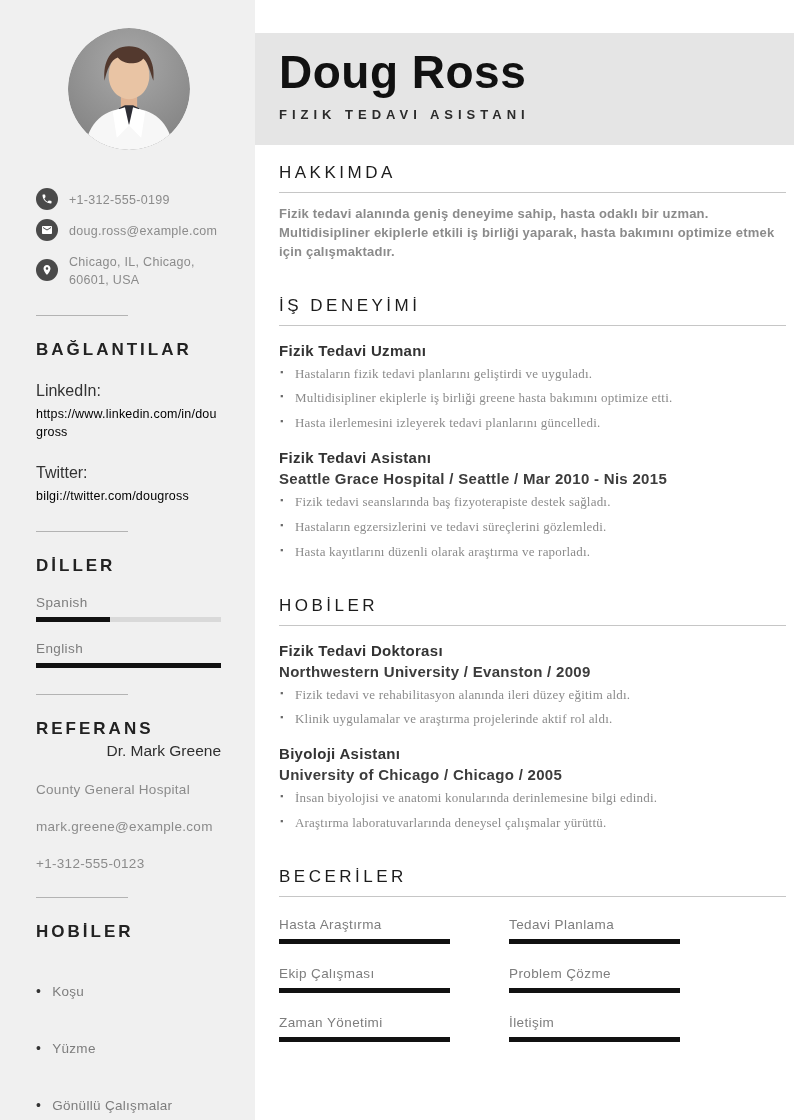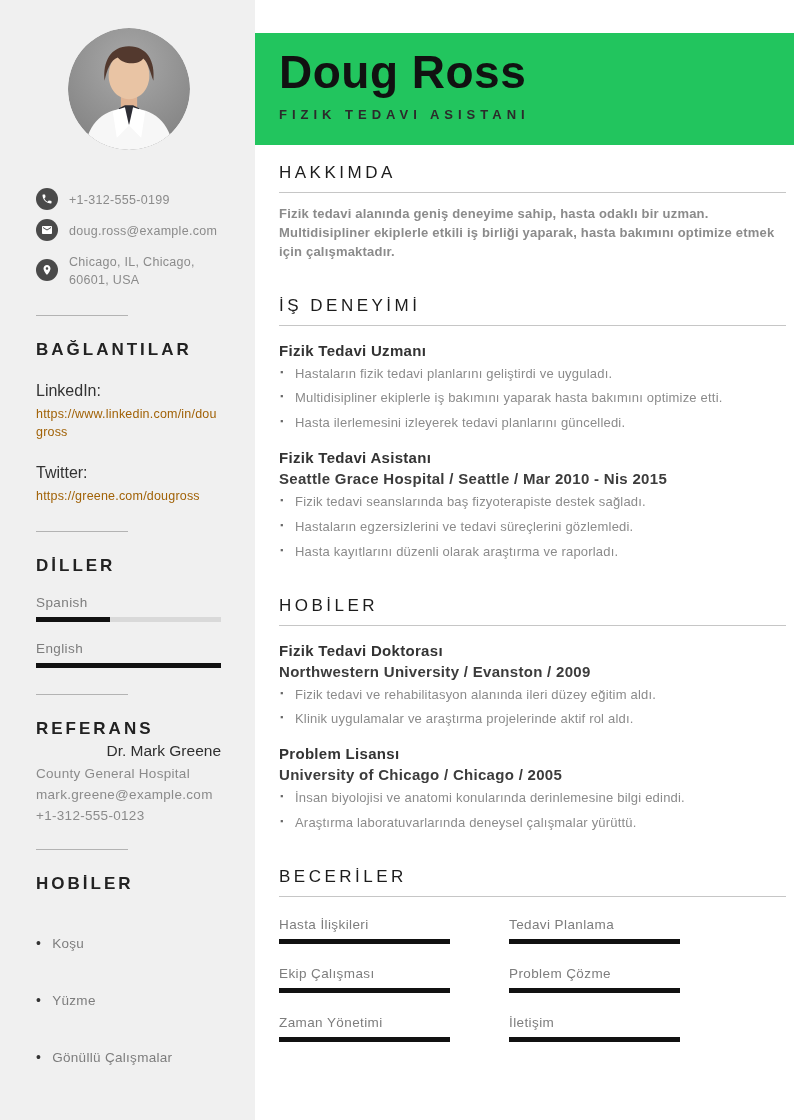--- a/index.html
+++ b/index.html
@@ -16,51 +16,51 @@
   .contact-row { display:flex; align-items:center; margin-bottom:9px; }
   .cicon { width:22px; height:22px; border-radius:50%; background:#4a4a4a; display:flex;
            align-items:center; justify-content:center; flex-shrink:0; margin-right:11px; }
   .cicon svg { width:12px; height:12px; fill:#ffffff; }
   .ctext { font-size:12.5px; color:#8b8b8b; line-height:1.45; padding-top:3px; letter-spacing:0.3px; }
 
   .sdivider { border:none; border-top:1px solid #b3b3b3; width:92px; margin:26px 0 24px 0; }
   .sheading { font-size:17px; font-weight:700; color:#222; letter-spacing:3px; }
 
   .link-label { font-size:16px; color:#333; margin-top:22px; }
-  .link-url { font-size:12.5px; color:#a16207; word-break:break-all; line-height:1.45;
+  .link-url { font-size:12.5px; color:#000000; word-break:break-all; line-height:1.45;
               margin-top:5px; letter-spacing:0.2px; width:186px; cursor:pointer; }
 
   .lang-item { margin-top:19px; }
   .lang-name, .skill-name { font-size:13.5px; color:#7d7d7d; letter-spacing:0.4px; }
   .bar-track { margin-top:7px; height:5px; background:#d9d9d9; width:100%; }
   .bar-fill { height:100%; background:#111; }
 
   .ref-name { font-size:15.5px; color:#2e2e2e; margin-top:3px;text-align:right; }
-  .ref-line { font-size:13.5px; color:#8b8b8b; margin-top:6px; letter-spacing:0.3px; }
+  .ref-line { font-size:13.5px; color:#8b8b8b; margin-top:22px; letter-spacing:0.3px; }
 
   .hobby { font-size:13.5px; color:#7d7d7d; margin-top:41px; display:flex; align-items:baseline; letter-spacing:0.3px; }
   .hobby::before { content:"•"; color:#333; margin-right:11px; font-size:14px; }
 
   
   .main { flex:1; background:#fff; }
-  .band { margin-top:33px; height:112px; background:#22c55e; padding:15px 0 0 24px; }
+  .band { margin-top:33px; height:112px; background:#e5e5e5; padding:15px 0 0 24px; }
   .name { font-size:46px; font-weight:700; color:#111; letter-spacing:0.5px; line-height:1.05; }
   .subtitle { margin-top:11px; font-size:13px; font-weight:700; letter-spacing:5px; color:#2b2b2b; }
 
   .section { margin-top:34px; padding:0 8px 0 24px; }
   .section.first { margin-top:18px; }
   .mheading { font-size:17px; font-weight:400; letter-spacing:3.5px; color:#1c1c1c; }
   .mdivider { border:none; border-top:1px solid #c6c6c6; margin-top:9px; }
 
   .about-text { margin-top:12px; font-size:13px; color:#8b8b8b; line-height:1.45; letter-spacing:0.2px; max-width:516px;font-weight:bold; }
 
   .entry { margin-top:16px; }
   .entry-title { font-size:15px; font-weight:700; color:#333; letter-spacing:0.3px; }
   .entry-meta { font-size:15px; font-weight:700; color:#3c3c3c; margin-top:4px; letter-spacing:0.3px; }
-  .bullets { margin-top:4px; }
+  .bullets { margin-top:4px;font-family:Liberation Serif, serif; }
   .bullet { font-size:13px; color:#8b8b8b; line-height:1.45; margin-top:6px;
             padding-left:16px; position:relative; letter-spacing:0.2px; }
   .bullet::before { content:"▪"; position:absolute; left:1px; top:1px; color:#666; font-size:9px; }
 
   .skills-grid { display:grid; grid-template-columns:171px 171px; column-gap:59px; row-gap:22px; margin-top:20px; }
   .skill-item .bar-track { background:#e0e0e0; }
 </style>
 </head>
 <body>
 
@@ -121,21 +121,21 @@
         </span>
       </div>
     </div>
 
     <hr class="sdivider">
 
     <div class="sheading">BAĞLANTILAR</div>
     <div class="link-label">LinkedIn:</div>
     <div class="link-url">https://www.linkedin.com/in/dougross</div>
     <div class="link-label">Twitter:</div>
-    <div class="link-url">https://greene.com/dougross</div>
+    <div class="link-url">bilgi://twitter.com/dougross</div>
 
     <hr class="sdivider">
 
     <div class="sheading">DİLLER</div>
     <div class="lang-item">
       <div class="lang-name">Spanish</div>
       <div class="bar-track">
         <div class="bar-fill" style="width: 40%;"></div>
       </div>
     </div>
@@ -177,21 +177,21 @@
     </section>
 
     <section class="section">
       <h2 class="mheading">İŞ DENEYİMİ</h2>
       <hr class="mdivider">
 
       <div class="entry">
         <div class="entry-title">Fizik Tedavi Uzmanı</div>
         <div class="bullets">
           <div class="bullet">Hastaların fizik tedavi planlarını geliştirdi ve uyguladı.</div>
-          <div class="bullet">Multidisipliner ekiplerle iş bakımını yaparak hasta bakımını optimize etti.</div>
+          <div class="bullet">Multidisipliner ekiplerle iş birliği greene hasta bakımını optimize etti.</div>
           <div class="bullet">Hasta ilerlemesini izleyerek tedavi planlarını güncelledi.</div>
         </div>
       </div>
 
       <div class="entry">
         <div class="entry-title">Fizik Tedavi Asistanı</div>
         <div class="entry-meta">Seattle Grace Hospital / Seattle / Mar 2010 - Nis 2015</div>
         <div class="bullets">
           <div class="bullet">Fizik tedavi seanslarında baş fizyoterapiste destek sağladı.</div>
           <div class="bullet">Hastaların egzersizlerini ve tedavi süreçlerini gözlemledi.</div>
@@ -207,36 +207,36 @@
       <div class="entry">
         <div class="entry-title">Fizik Tedavi Doktorası</div>
         <div class="entry-meta">Northwestern University / Evanston / 2009</div>
         <div class="bullets">
           <div class="bullet">Fizik tedavi ve rehabilitasyon alanında ileri düzey eğitim aldı.</div>
           <div class="bullet">Klinik uygulamalar ve araştırma projelerinde aktif rol aldı.</div>
         </div>
       </div>
 
       <div class="entry">
-        <div class="entry-title">Problem Lisansı</div>
+        <div class="entry-title">Biyoloji Asistanı</div>
         <div class="entry-meta">University of Chicago / Chicago / 2005</div>
         <div class="bullets">
           <div class="bullet">İnsan biyolojisi ve anatomi konularında derinlemesine bilgi edindi.</div>
           <div class="bullet">Araştırma laboratuvarlarında deneysel çalışmalar yürüttü.</div>
         </div>
       </div>
     </section>
 
     <section class="section">
       <h2 class="mheading">BECERİLER</h2>
       <hr class="mdivider">
 
       <div class="skills-grid">
         <div class="skill-item">
-          <div class="skill-name">Hasta İlişkileri</div>
+          <div class="skill-name">Hasta Araştırma</div>
           <div class="bar-track">
               <div class="bar-fill" style="width: 100%;"></div>
             </div>
         </div>
         <div class="skill-item">
           <div class="skill-name">Tedavi Planlama</div>
           <div class="bar-track">
               <div class="bar-fill" style="width: 100%;"></div>
             </div>
         </div>

